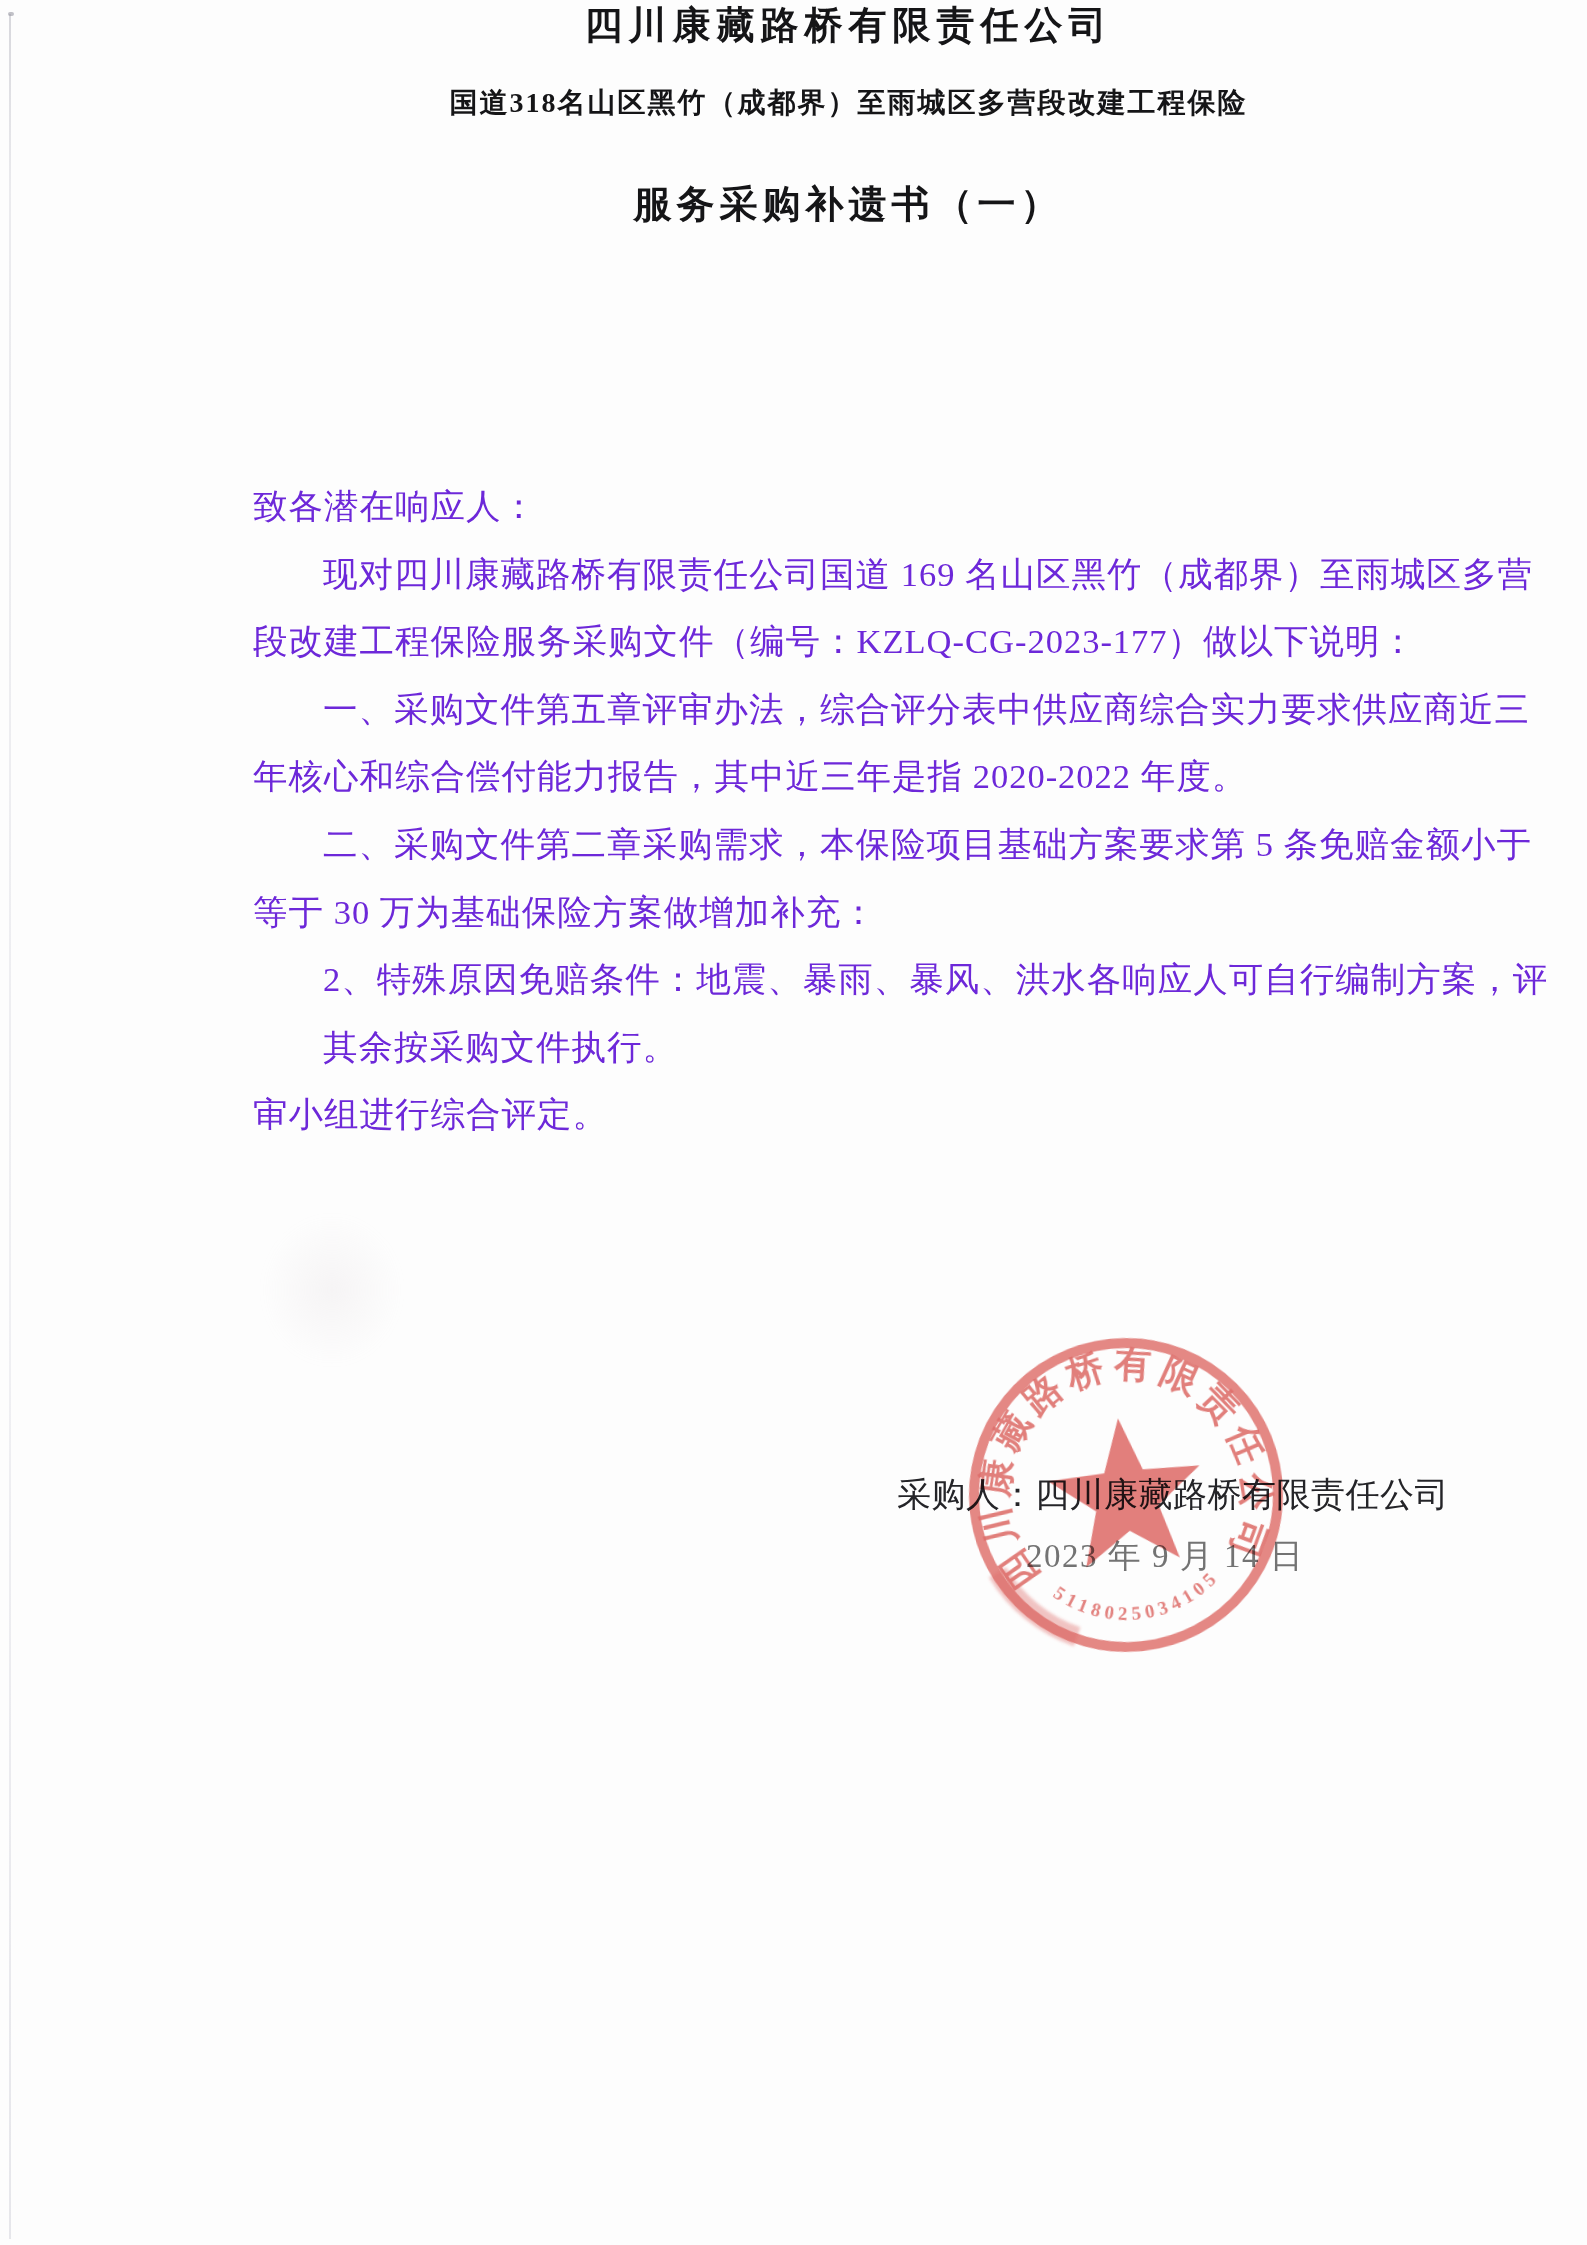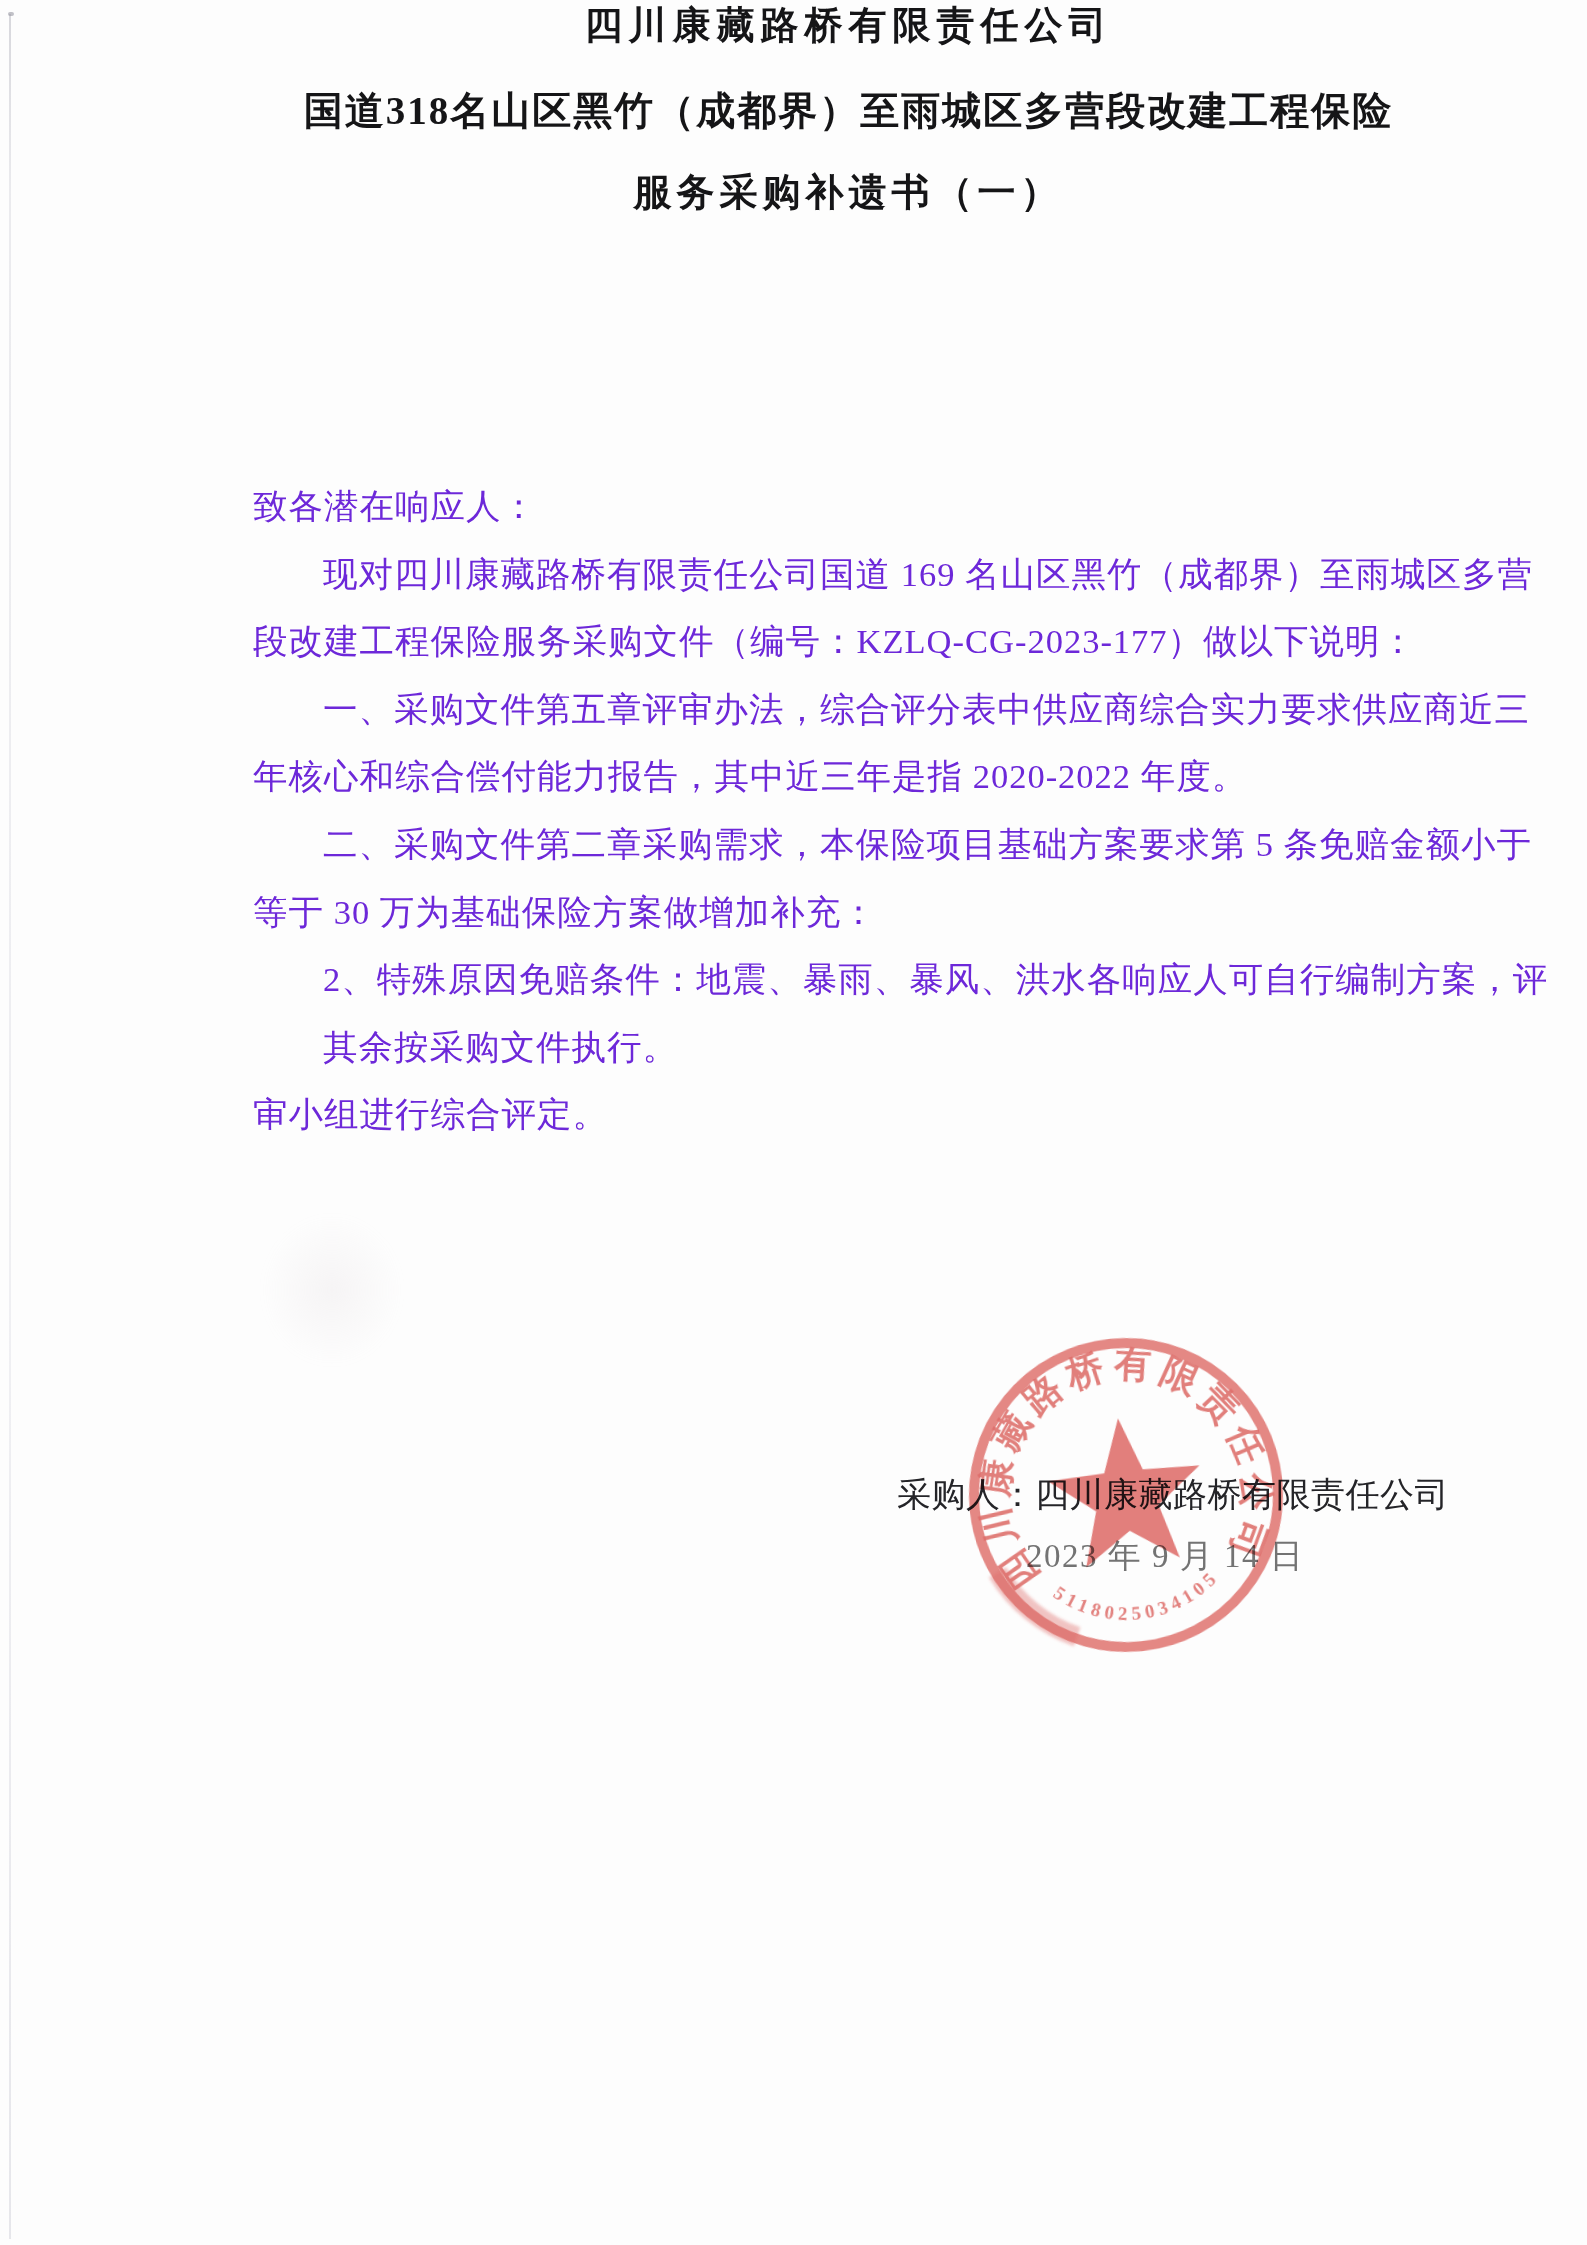--- a/index.html
+++ b/index.html
@@ -20,22 +20,22 @@
   .edge-tick{
     position:absolute;left:8px;top:12px;width:6px;height:4px;
     background:#9a9aa4;opacity:.6;border-radius:2px;
   }
   
   .titles{
     position:absolute;left:110px;right:0;text-align:center;
     font-weight:700;color:#151517;
   }
   .title-1{position:absolute;left:0;right:0;top:0;font-size:38px;letter-spacing:6px;white-space:nowrap;}
-  .title-2{position:absolute;left:0;right:0;top:84px;font-size:39px;letter-spacing:2px;white-space:nowrap;}
-  .title-3{position:absolute;left:0;right:0;top:167px;font-size:38px;letter-spacing:5px;white-space:nowrap;}
+  .title-2{position:absolute;left:0;right:0;top:84px;font-size:28px;letter-spacing:2px;white-space:nowrap;}
+  .title-3{position:absolute;left:0;right:0;top:179px;font-size:38px;letter-spacing:5px;white-space:nowrap;}
   
   .body-text{
     position:absolute;left:253px;top:473px;width:1195px;
     font-size:34.5px;line-height:67.6px;color:#6d28d9;
     letter-spacing:1px;
   }
   .line{white-space:nowrap;height:67.6px;}
   .ind{padding-left:70px;}
   
   .sig-buyer{

